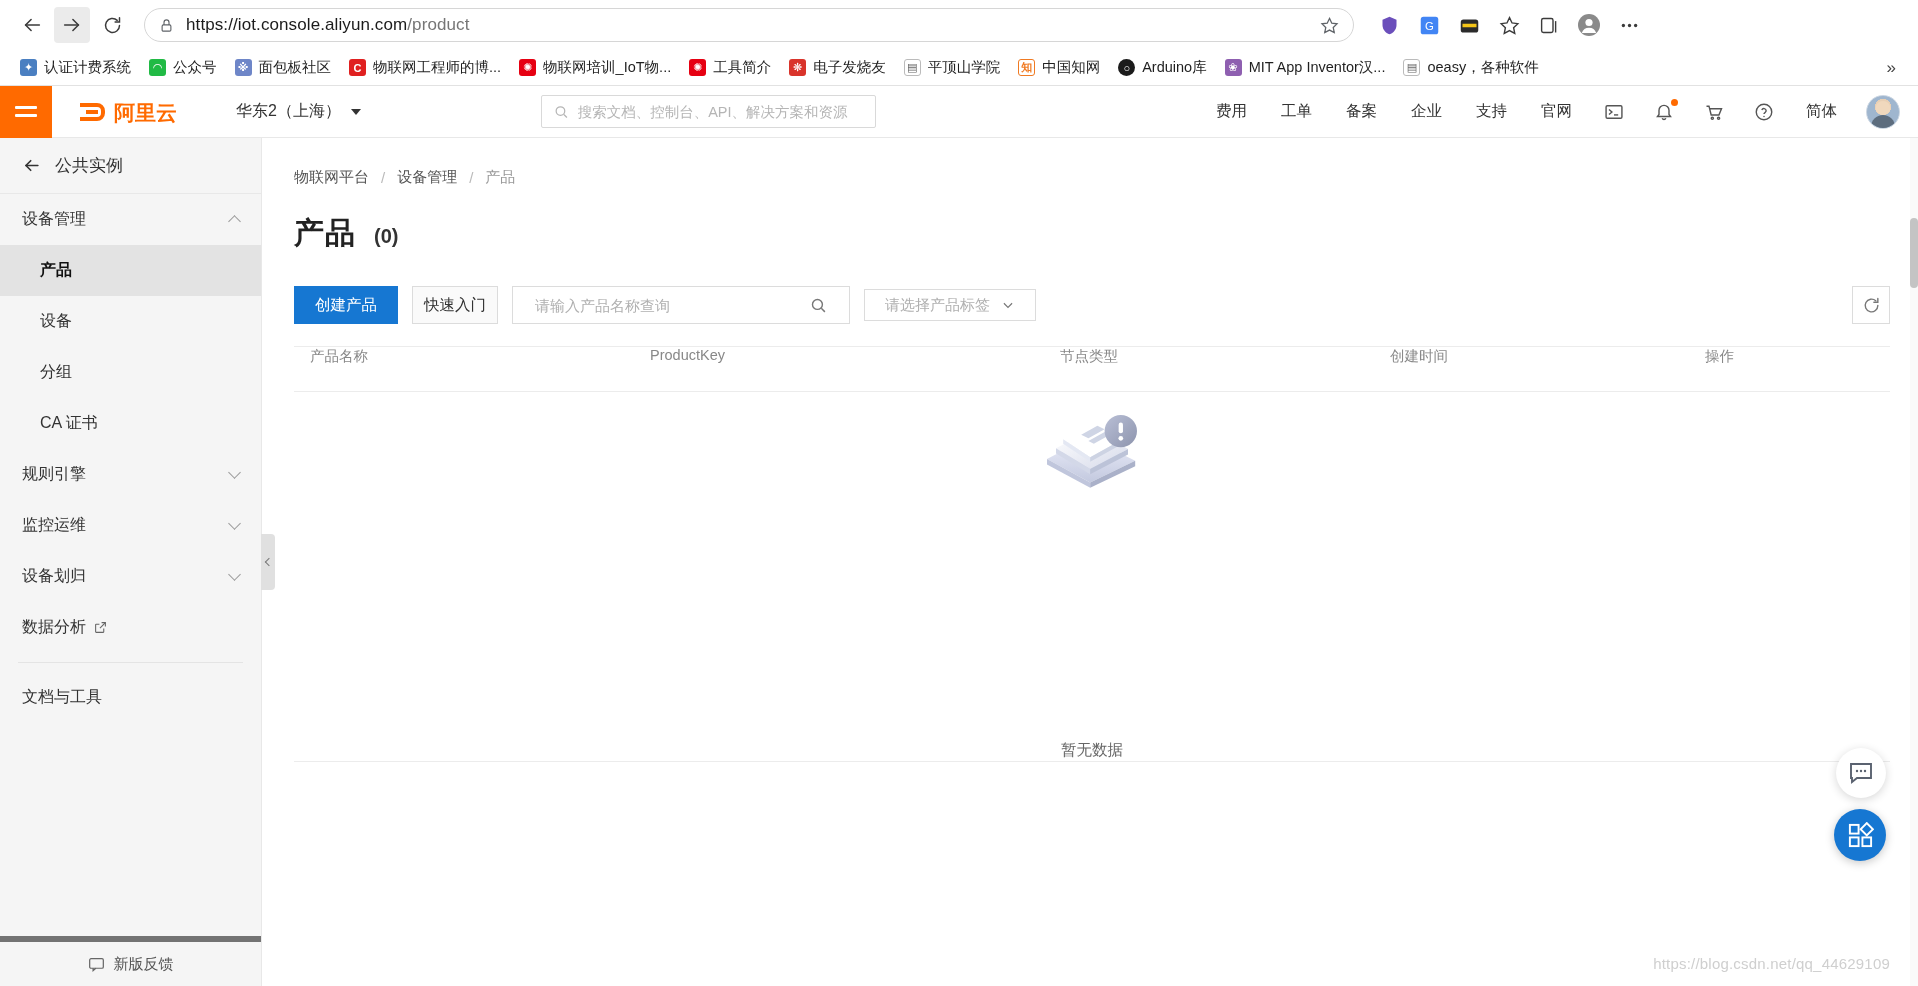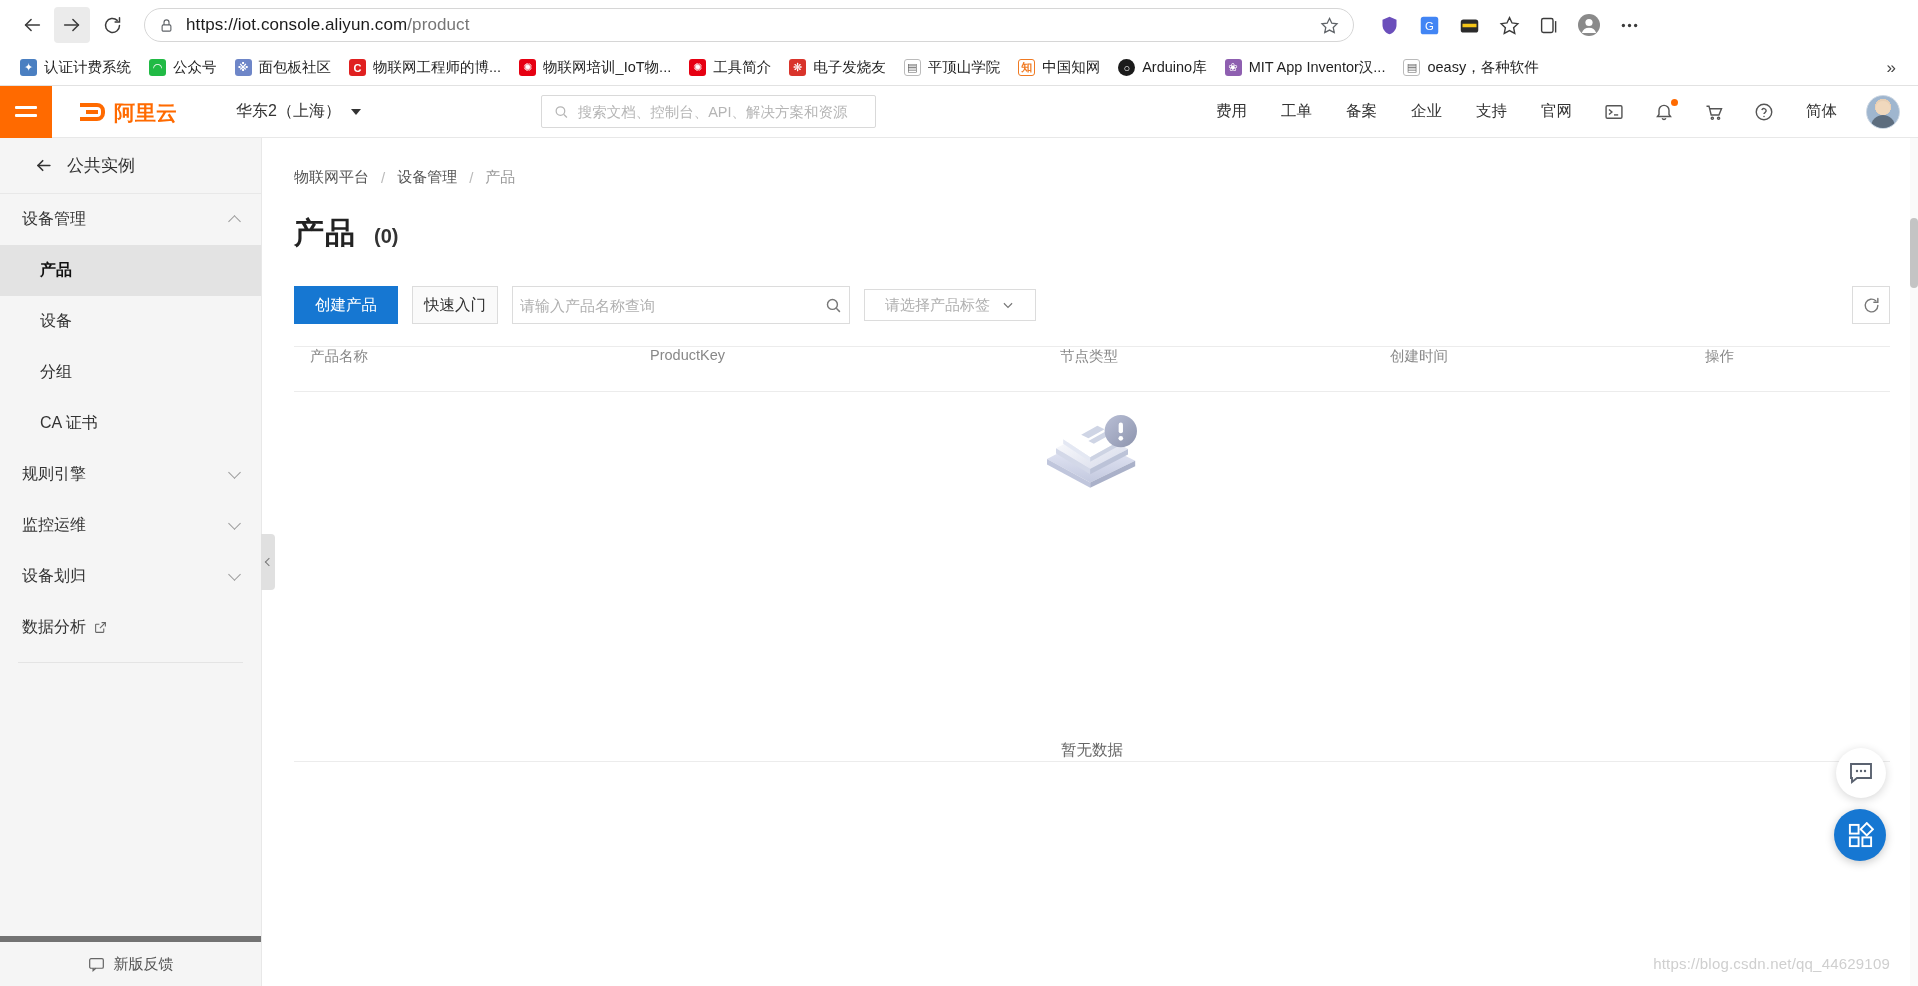--- a/index.html
+++ b/index.html
@@ -120,21 +120,21 @@
   .shell { display: flex; height: calc(986px - 50px - 36px - 52px); position: relative; }
 
   
   .sidebar {
     width: 262px; flex: 0 0 262px; background: #f5f5f5;
     border-right: 1px solid #e8e8e8; display: flex; flex-direction: column;
     position: relative;
   }
   .sb-back {
     height: 56px; display: flex; align-items: center; gap: 14px;
-    padding: 0 34px; font-size: 17px; color: #333;
+    padding: 0 22px; font-size: 17px; color: #333;
     border-bottom: 1px solid #e8e8e8;
   }
   .sb-list { flex: 1 1 auto; overflow: hidden; }
   .sb-group {
     height: 51px; display: flex; align-items: center; padding: 0 22px;
     font-size: 16px; color: #333; justify-content: space-between;
   }
   .chev {
     width: 9px; height: 9px; border-right: 1.6px solid #999;
     border-bottom: 1.6px solid #999; transform: rotate(45deg); margin-top: -4px;
@@ -180,21 +180,21 @@
     padding: 0 21px; border: 0; cursor: pointer; font-family: inherit;
   }
   .btn-default {
     height: 38px; background: #fafafa; color: #333; font-size: 15.5px;
     display: flex; align-items: center; justify-content: center;
     padding: 0 11px; border: 1px solid #dcdcdc; margin-left: 14px;
     cursor: pointer; font-family: inherit;
   }
   .search-box {
     height: 38px; width: 338px; border: 1px solid #dcdcdc; margin-left: 14px;
-    display: flex; align-items: center; padding: 0 7px; background: #fff;
+    display: flex; align-items: center; padding: 0 22px; background: #fff;
   }
   .search-box input {
     flex: 1 1 auto; border: 0; outline: 0; font-size: 15px;
     color: #333; font-family: inherit;
   }
   .search-box input::placeholder { color: #b0b0b0; }
   .tag-select {
     height: 32px; width: 172px; border: 1px solid #dcdcdc; margin-left: 14px;
     display: flex; align-items: center; justify-content: space-between;
     padding: 0 20px; font-size: 15px; color: #b0b0b0; background: #fff;
@@ -495,20 +495,23 @@
           <svg width="13" height="13" viewBox="0 0 24 24" fill="none" stroke="#666" stroke-width="2">
               <polyline points="14,3 21,3 21,10"></polyline>
               <line x1="21" y1="3" x2="11" y2="13"></line>
               <path d="M18 14v6a1 1 0 0 1-1 1H4a1 1 0 0 1-1-1V7a1 1 0 0 1 1-1h6"></path>
             </svg>
         </span>
       </div>
 
       <div class="sb-sep"></div>
 
+      <div class="sb-group">
+        <span>文档与工具</span>
+      </div>
     </div>
 
     <div class="sb-feedback">
       <svg width="17" height="15" viewBox="0 0 24 22" fill="none" stroke="#666" stroke-width="1.8">
           <rect x="2" y="2.5" width="20" height="14" rx="2"></rect>
           <polyline points="7,16.5 7,20 11,16.5"></polyline>
         </svg>
       <span>新版反馈</span>
     </div>
 

